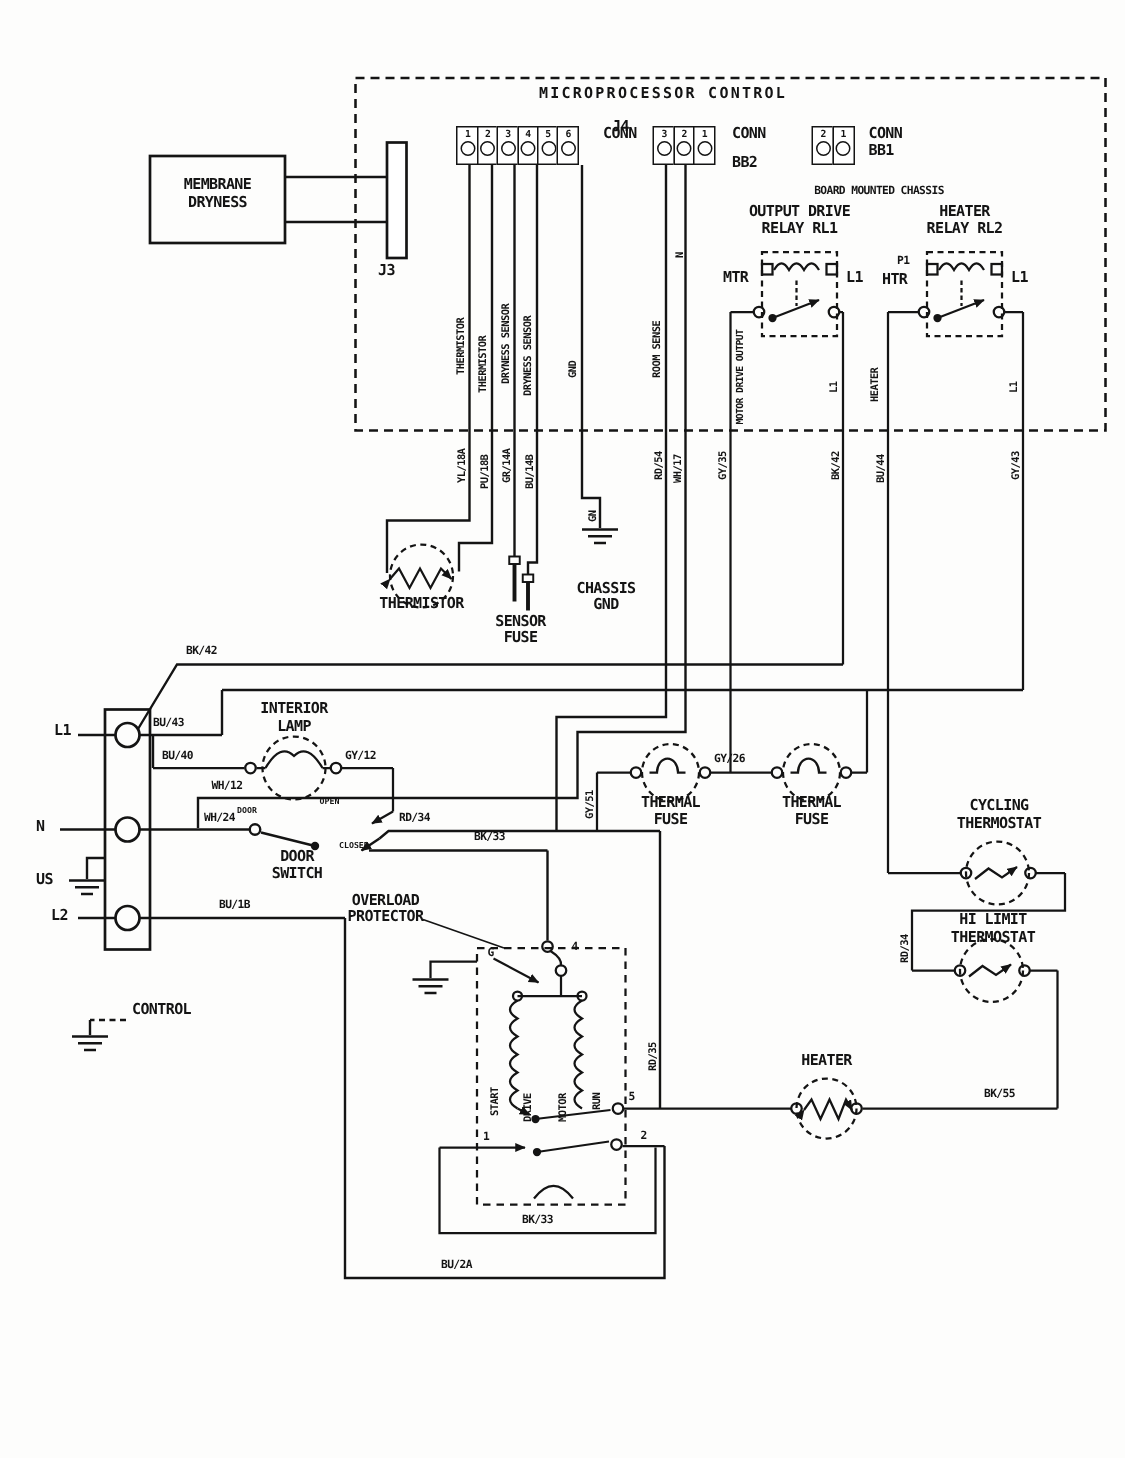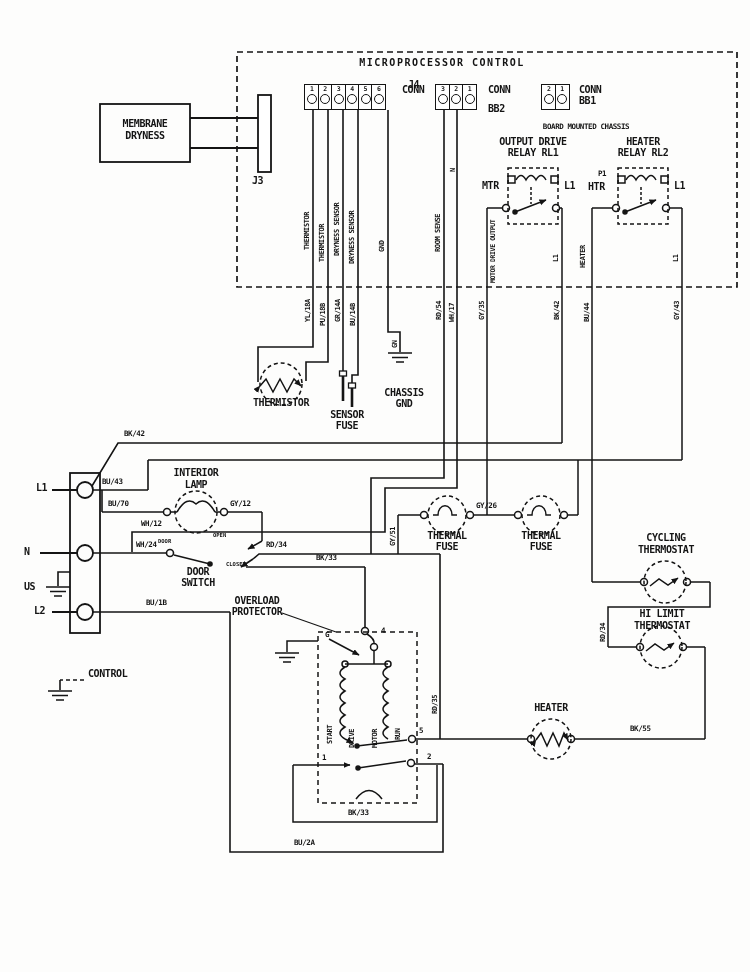--- a/index.html
+++ b/index.html
@@ -347,25 +347,25 @@
 <span class="lb md c" style="left:551px;top:703px">HEATER</span>
 
 <span class="lb md" style="left:36px;top:483px">L1</span>
 <span class="lb md" style="left:24px;top:547px">N</span>
 <span class="lb md" style="left:34px;top:606px">L2</span>
 <span class="lb md" style="left:24px;top:582px">US</span>
 <span class="lb md" style="left:88px;top:669px">CONTROL</span>
 
 <span class="lb" style="left:124px;top:429px">BK/42</span>
 <span class="lb" style="left:102px;top:477px">BU/43</span>
-<span class="lb" style="left:108px;top:499px">BU/70</span>
+<span class="lb" style="left:108px;top:499px">BU/40</span>
 <span class="lb" style="left:230px;top:499px">GY/12</span>
 <span class="lb" style="left:141px;top:519px">WH/12</span>
 <span class="lb" style="left:136px;top:540px">WH/24</span>
 <span class="lb" style="left:266px;top:540px">RD/34</span>
 <span class="lb" style="left:146px;top:598px">BU/1B</span>
 <span class="lb" style="left:316px;top:553px">BK/33</span>
 <span class="lb" style="left:476px;top:501px">GY/26</span>
-<span class="lb" style="left:630px;top:724px">BK/55</span>
+<span class="lb" style="left:656px;top:724px">BK/55</span>
 <span class="lb" style="left:348px;top:808px">BK/33</span>
 <span class="lb" style="left:294px;top:838px">BU/2A</span>
 
 </div>
 
 </body></html>

